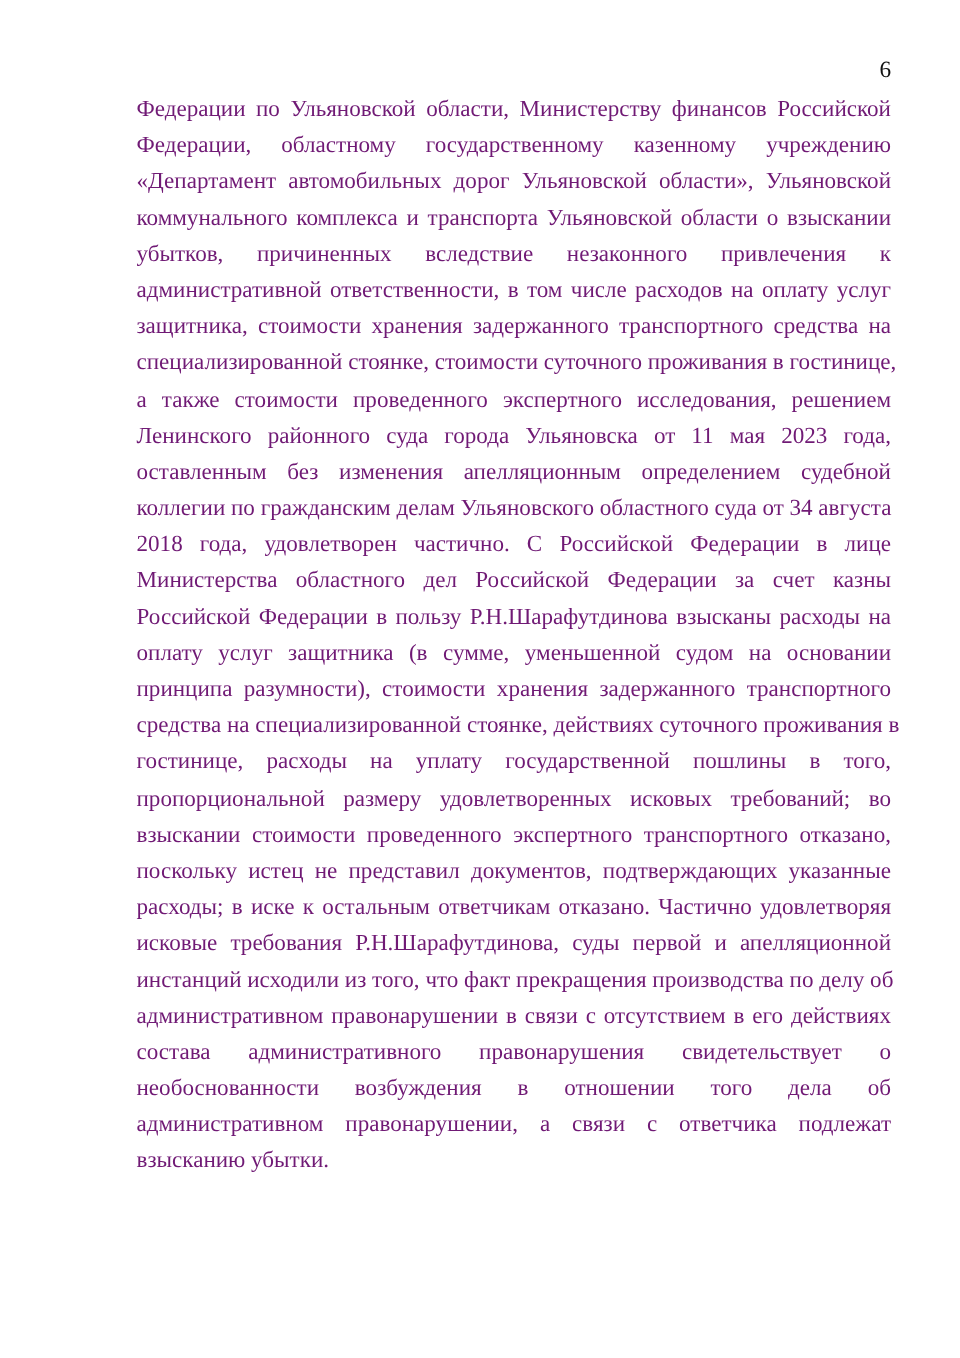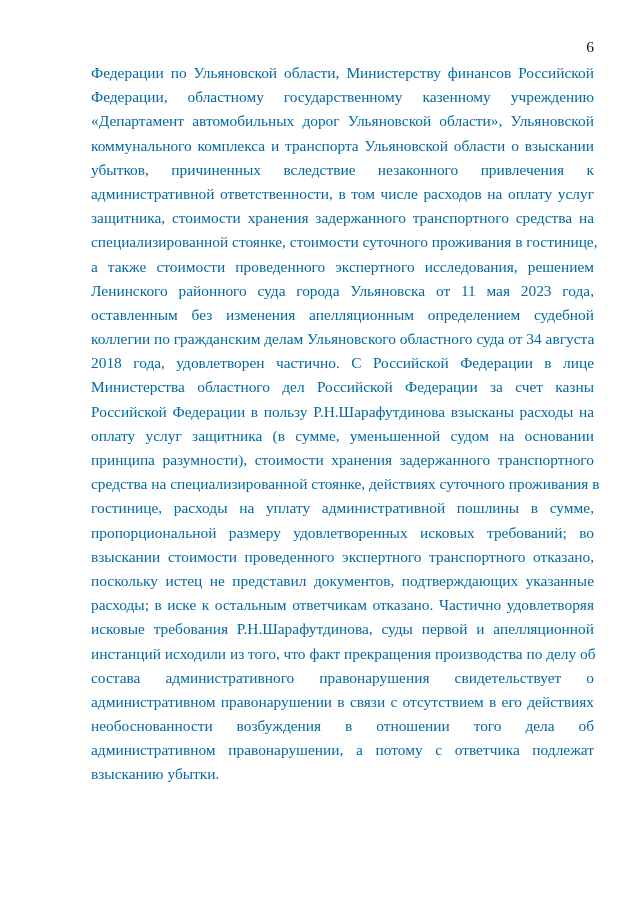--- a/index.html
+++ b/index.html
@@ -11,21 +11,21 @@
     font-family: "Liberation Serif", serif;
     font-size: 15.5px;
     color: #111;
   }
   .body-text {
     position: absolute;
     left: 91px; top: 61px; width: 503px;
     font-family: "Liberation Serif", serif;
     font-size: 15.4px;
     line-height: 24.2px;
-    color: #0369a1;
+    color: #701a75;
   }
   .line {
     display: block;
     height: 24.2px;
     white-space: nowrap;
     text-align: justify;
     text-align-last: justify;
   }
   .line.last { text-align-last: left; }
 </style>
@@ -46,25 +46,25 @@
   <span class="line">а также стоимости проведенного экспертного исследования, решением</span>
   <span class="line">Ленинского районного суда города Ульяновска от 11 мая 2023 года,</span>
   <span class="line">оставленным без изменения апелляционным определением судебной</span>
   <span class="line">коллегии по гражданским делам Ульяновского областного суда от 34 августа</span>
   <span class="line">2018 года, удовлетворен частично. С Российской Федерации в лице</span>
   <span class="line">Министерства областного дел Российской Федерации за счет казны</span>
   <span class="line">Российской Федерации в пользу Р.Н.Шарафутдинова взысканы расходы на</span>
   <span class="line">оплату услуг защитника (в сумме, уменьшенной судом на основании</span>
   <span class="line">принципа разумности), стоимости хранения задержанного транспортного</span>
   <span class="line">средства на специализированной стоянке, действиях суточного проживания в</span>
-  <span class="line">гостинице, расходы на уплату административной пошлины в сумме,</span>
+  <span class="line">гостинице, расходы на уплату государственной пошлины в того,</span>
   <span class="line">пропорциональной размеру удовлетворенных исковых требований; во</span>
   <span class="line">взыскании стоимости проведенного экспертного транспортного отказано,</span>
   <span class="line">поскольку истец не представил документов, подтверждающих указанные</span>
   <span class="line">расходы; в иске к остальным ответчикам отказано. Частично удовлетворяя</span>
   <span class="line">исковые требования Р.Н.Шарафутдинова, суды первой и апелляционной</span>
   <span class="line">инстанций исходили из того, что факт прекращения производства по делу об</span>
+  <span class="line">административном правонарушении в связи с отсутствием в его действиях</span>
   <span class="line">состава административного правонарушения свидетельствует о</span>
-  <span class="line">административном правонарушении в связи с отсутствием в его действиях</span>
   <span class="line">необоснованности возбуждения в отношении того дела об</span>
-  <span class="line">административном правонарушении, а потому с ответчика подлежат</span>
+  <span class="line">административном правонарушении, а связи с ответчика подлежат</span>
   <span class="line last">взысканию убытки.</span>
 </div>
 
 </body></html>

